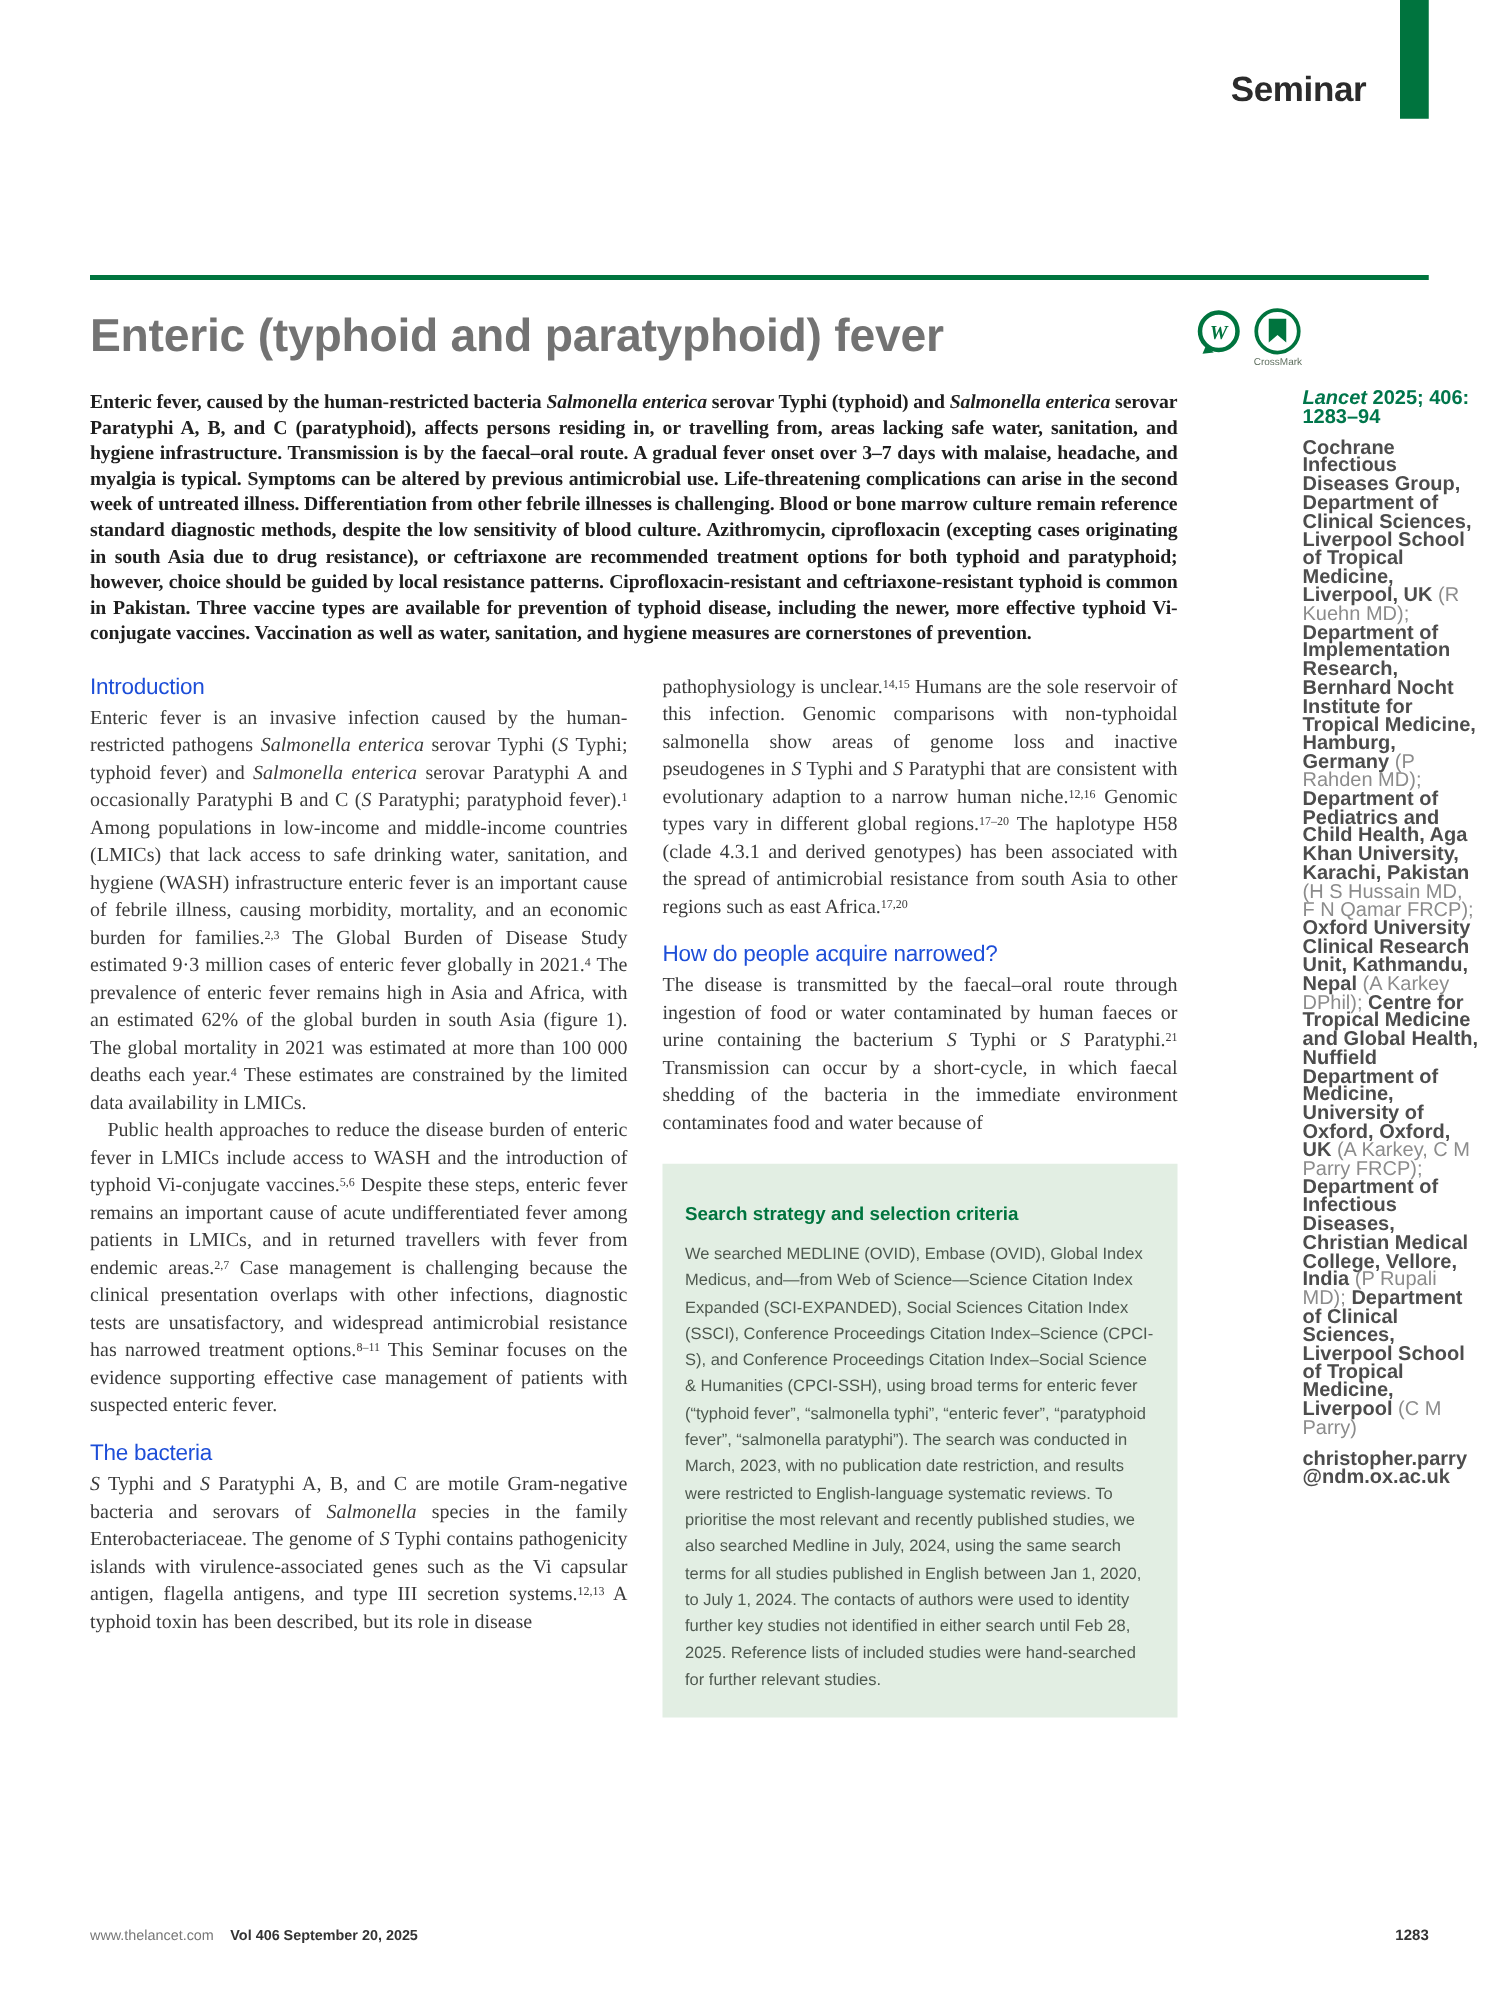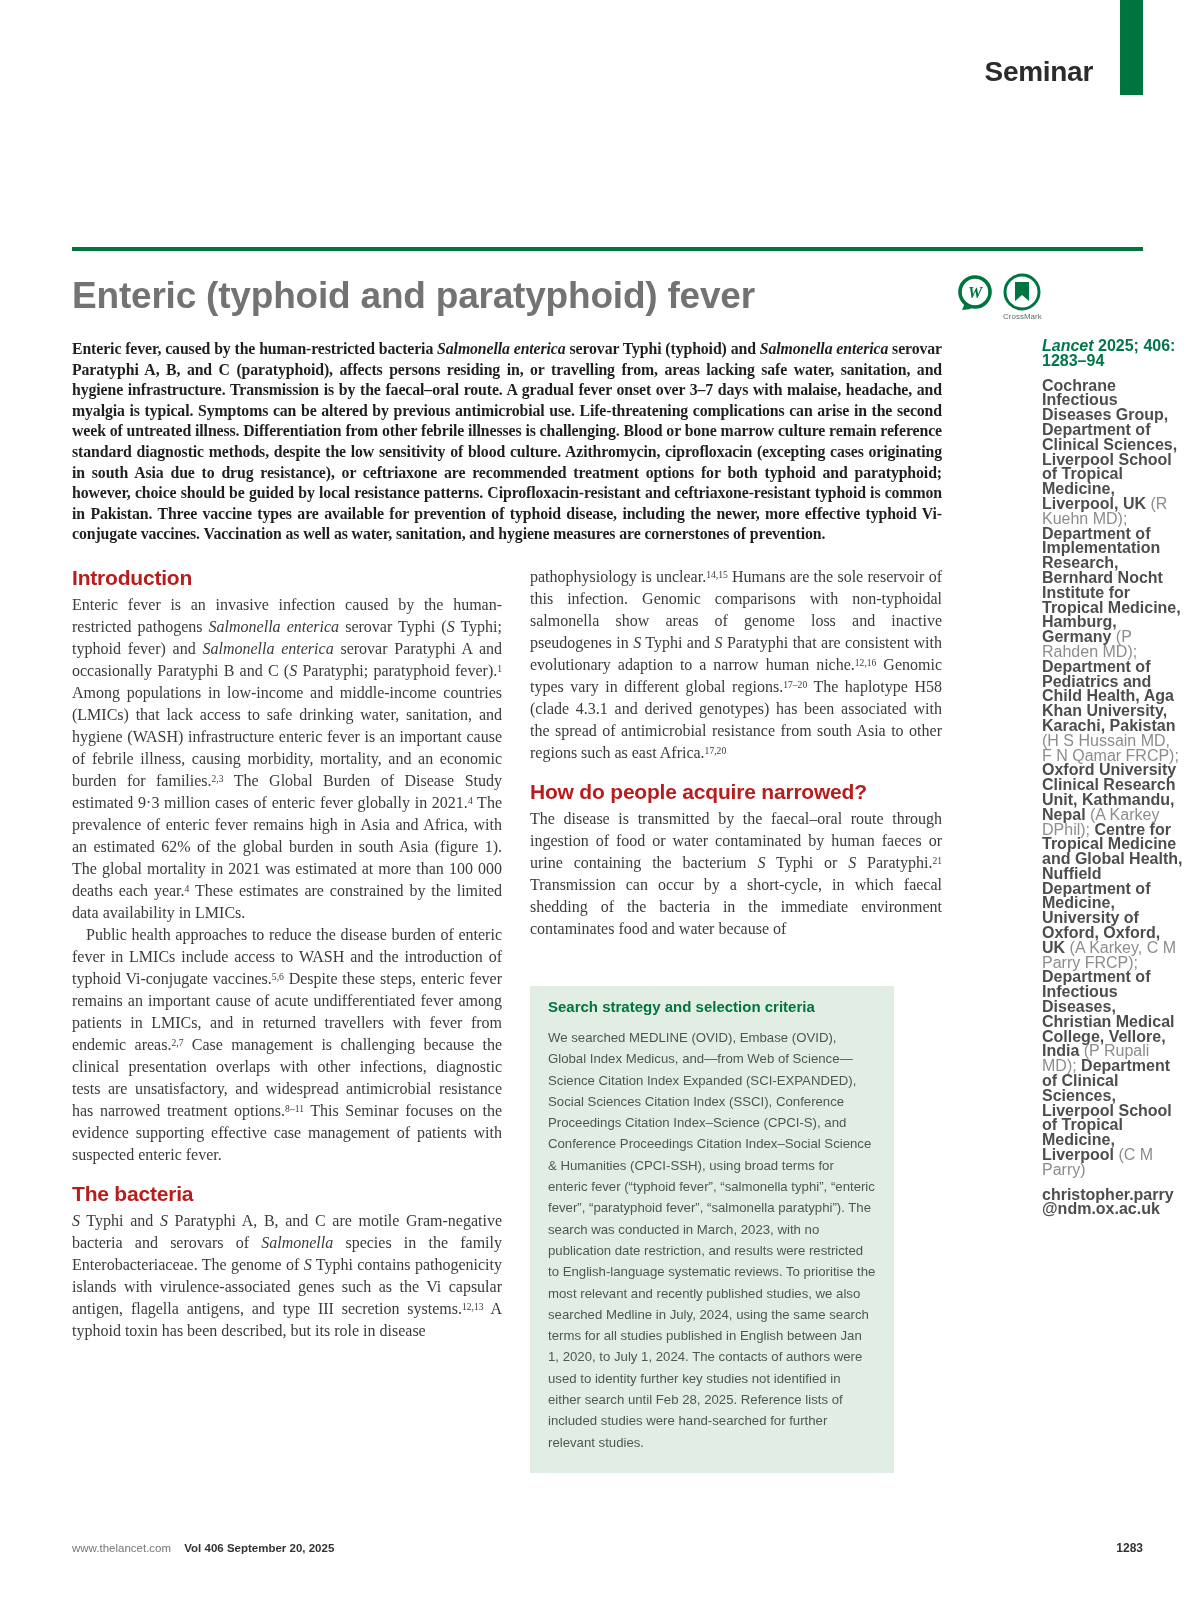--- a/index.html
+++ b/index.html
@@ -7,21 +7,21 @@
     position:relative;
     width:1200px;
     height:1610px;
     background:#ffffff;
     font-family:"Liberation Sans", sans-serif;
     box-sizing:border-box;
     padding:0 57px 0 72px;
     overflow:hidden;
   }
   
-  .header{position:relative;height:247px;}
+  .header{position:relative;height:220px;}
   .band{position:absolute;top:0;right:0;width:23px;height:95px;background:#00743E;}
   .seminar{
     position:absolute;top:56px;right:50px;
     font-size:28px;font-weight:bold;color:#2B2B2B;letter-spacing:-0.3px;
   }
   .rule{height:4px;background:#00743E;}
   
   .title-row{position:relative;margin-top:24px;}
   h1{
     margin:0;font-size:37px;font-weight:bold;color:#737373;
@@ -43,28 +43,28 @@
   }
   .cols{display:flex;margin-top:21px;}
   .col-left{width:430px;flex:0 0 430px;margin-right:28px;}
   .col-right{width:412px;flex:0 0 412px;}
   .col p{
     margin:0;font-family:"Liberation Serif", serif;font-size:16px;
     line-height:22px;color:#3B3B3B;text-align:justify;
   }
   .col p.indent{text-indent:14px;}
   h2{
-    margin:16px 0 4px 0;font-size:21px;font-weight:bold;color:#b91c1c;
+    margin:16px 0 4px 0;font-size:18px;font-weight:normal;color:#1d4ed8;
     letter-spacing:-0.2px;
   }
   h2.first{margin-top:0;}
   
   .panel{
-    margin-top:46px;background:#E2EEE3;padding:12px 18px 20px 18px;
-    box-sizing:border-box;width:364px;
+    margin-top:21px;background:#E2EEE3;padding:32px 18px 20px 18px;
+    box-sizing:border-box;width:412px;
   }
   .panel h3{
     margin:0 0 12px 0;font-size:15px;font-weight:bold;color:#00743E;
   }
   .panel p{
     margin:0;font-family:"Liberation Sans", sans-serif;font-size:13.2px;
     line-height:21.3px;color:#4E584F;text-align:left;
   }
   
   .sidebar{width:142px;flex:0 0 142px;margin-left:52px;font-size:16px;}

